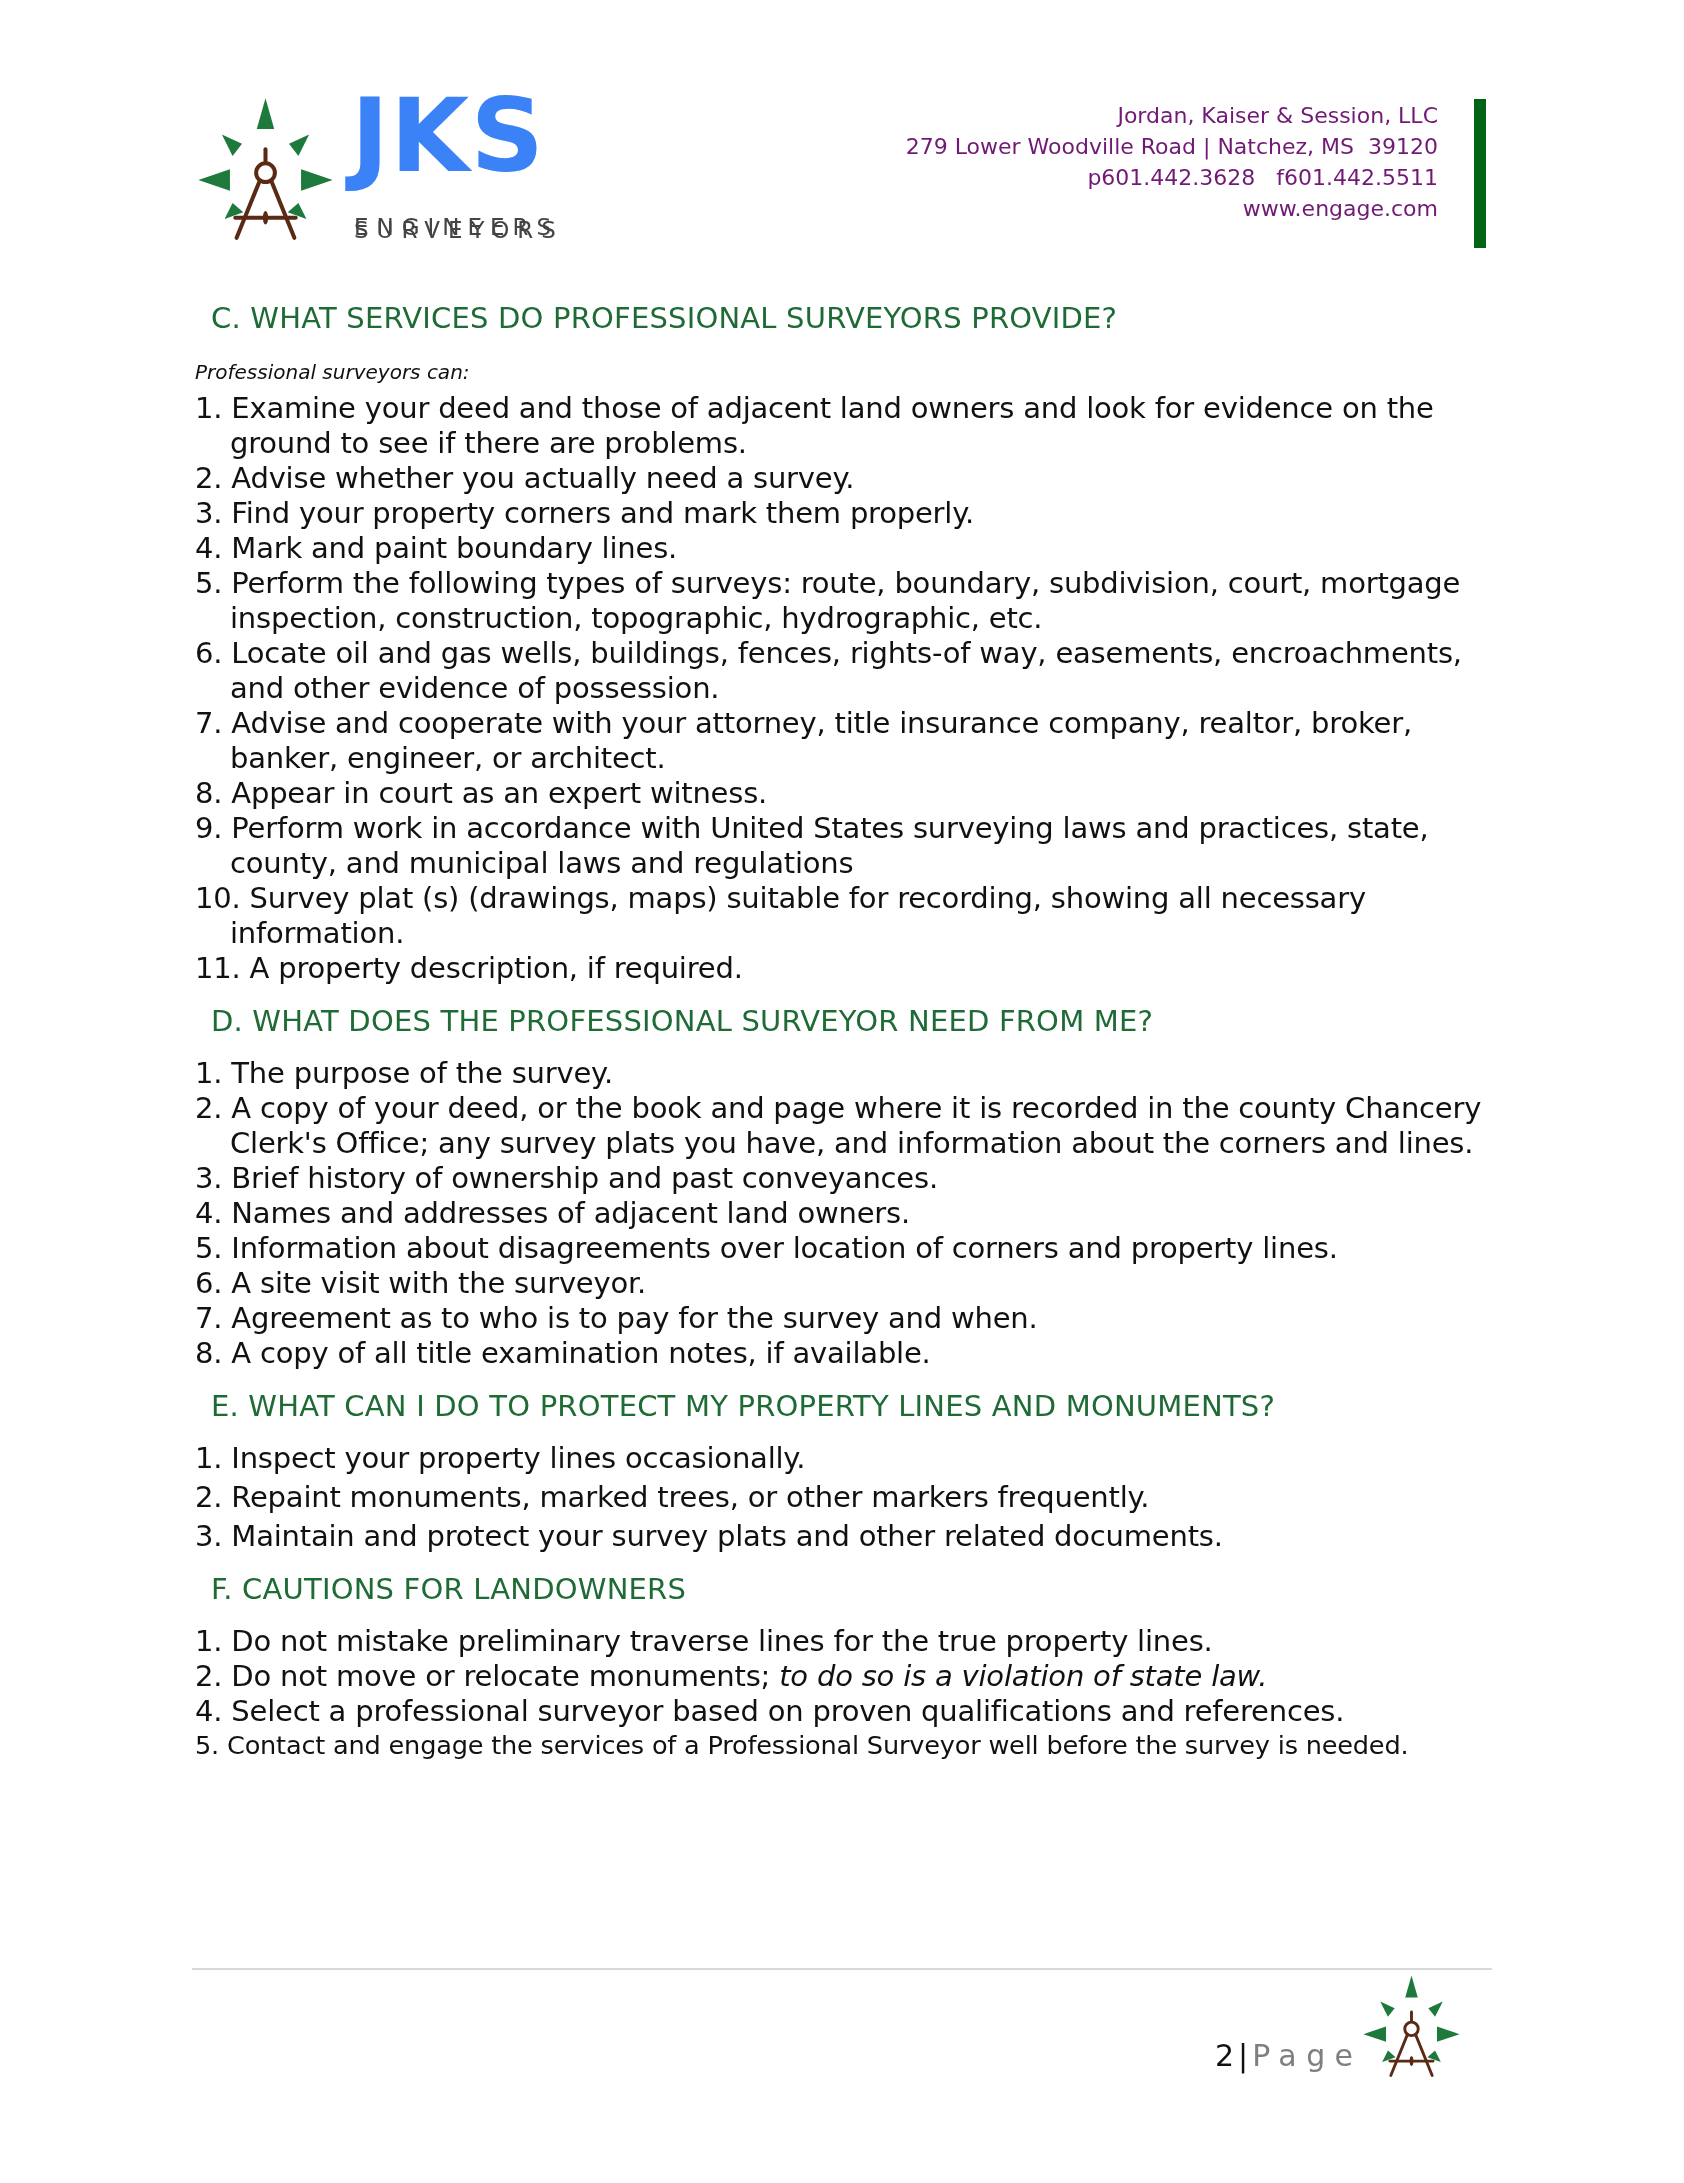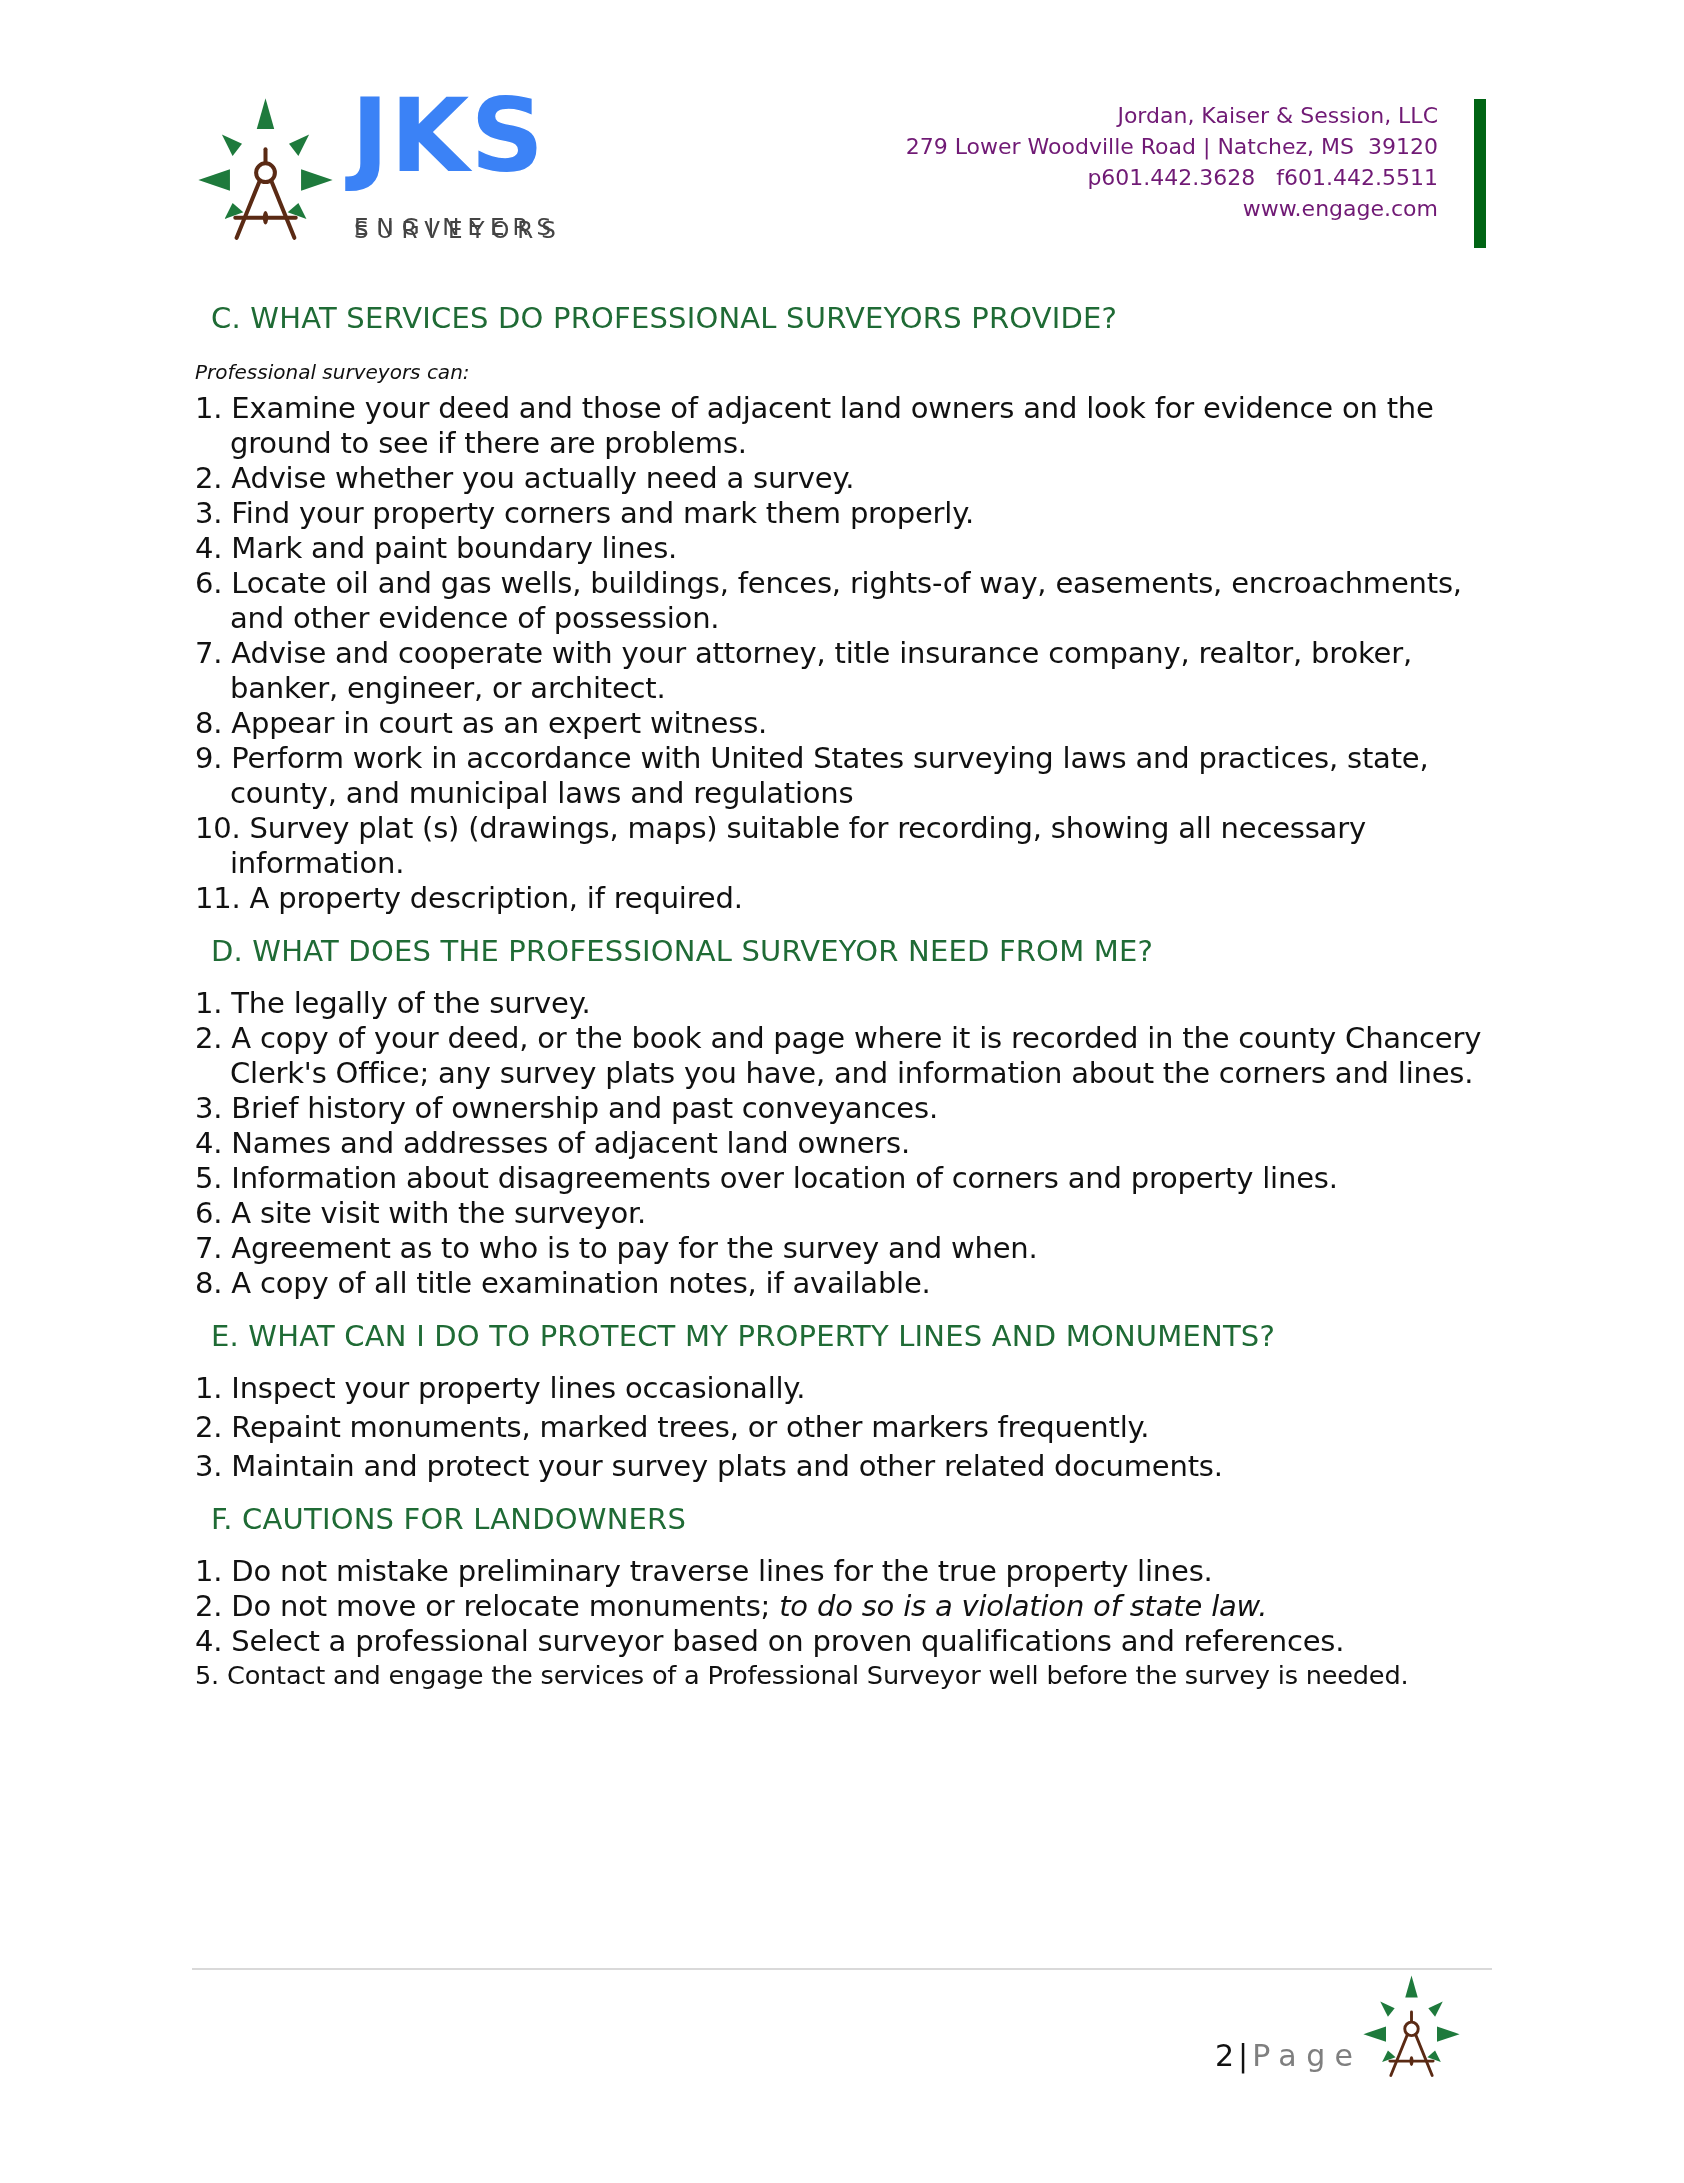--- a/index.html
+++ b/index.html
@@ -80,33 +80,34 @@
 <div class="content">
 
   <div class="section">
     <h2 class="heading">C. WHAT SERVICES DO PROFESSIONAL SURVEYORS PROVIDE?</h2>
     <p class="intro">Professional surveyors can:</p>
     <ol class="items">
       <li><span class="num">1.</span> <span>Examine your deed and those of adjacent land owners and look for evidence on the ground to see if there are problems.</span></li>
       <li><span class="num">2.</span> <span>Advise whether you actually need a survey.</span></li>
       <li><span class="num">3.</span> <span>Find your property corners and mark them properly.</span></li>
       <li><span class="num">4.</span> <span>Mark and paint boundary lines.</span></li>
+      <li><span class="num">5.</span> <span>Perform the following types of surveys: route, boundary, subdivision, court, mortgage inspection, construction, topographic, hydrographic, etc.</span></li>
       <li><span class="num">6.</span> <span>Locate oil and gas wells, buildings, fences, rights-of way, easements, encroachments, and other evidence of possession.</span></li>
       <li><span class="num">7.</span> <span>Advise and cooperate with your attorney, title insurance company, realtor, broker, banker, engineer, or architect.</span></li>
       <li><span class="num">8.</span> <span>Appear in court as an expert witness.</span></li>
       <li><span class="num">9.</span> <span>Perform work in accordance with United States surveying laws and practices, state, county, and municipal laws and regulations</span></li>
       <li><span class="num">10.</span> <span>Survey plat (s) (drawings, maps) suitable for recording, showing all necessary information.</span></li>
       <li><span class="num">11.</span> <span>A property description, if required.</span></li>
     </ol>
   </div>
 
   <div class="section">
     <h2 class="heading">D. WHAT DOES THE PROFESSIONAL SURVEYOR NEED FROM ME?</h2>
     <ol class="items">
-      <li><span class="num">1.</span> <span>The legally of the survey.</span></li>
+      <li><span class="num">1.</span> <span>The purpose of the survey.</span></li>
       <li><span class="num">2.</span> <span>A copy of your deed, or the book and page where it is recorded in the county Chancery Clerk's Office; any survey plats you have, and information about the corners and lines.</span></li>
       <li><span class="num">3.</span> <span>Brief history of ownership and past conveyances.</span></li>
       <li><span class="num">4.</span> <span>Names and addresses of adjacent land owners.</span></li>
       <li><span class="num">5.</span> <span>Information about disagreements over location of corners and property lines.</span></li>
       <li><span class="num">6.</span> <span>A site visit with the surveyor.</span></li>
       <li><span class="num">7.</span> <span>Agreement as to who is to pay for the survey and when.</span></li>
       <li><span class="num">8.</span> <span>A copy of all title examination notes, if available.</span></li>
     </ol>
   </div>
 

